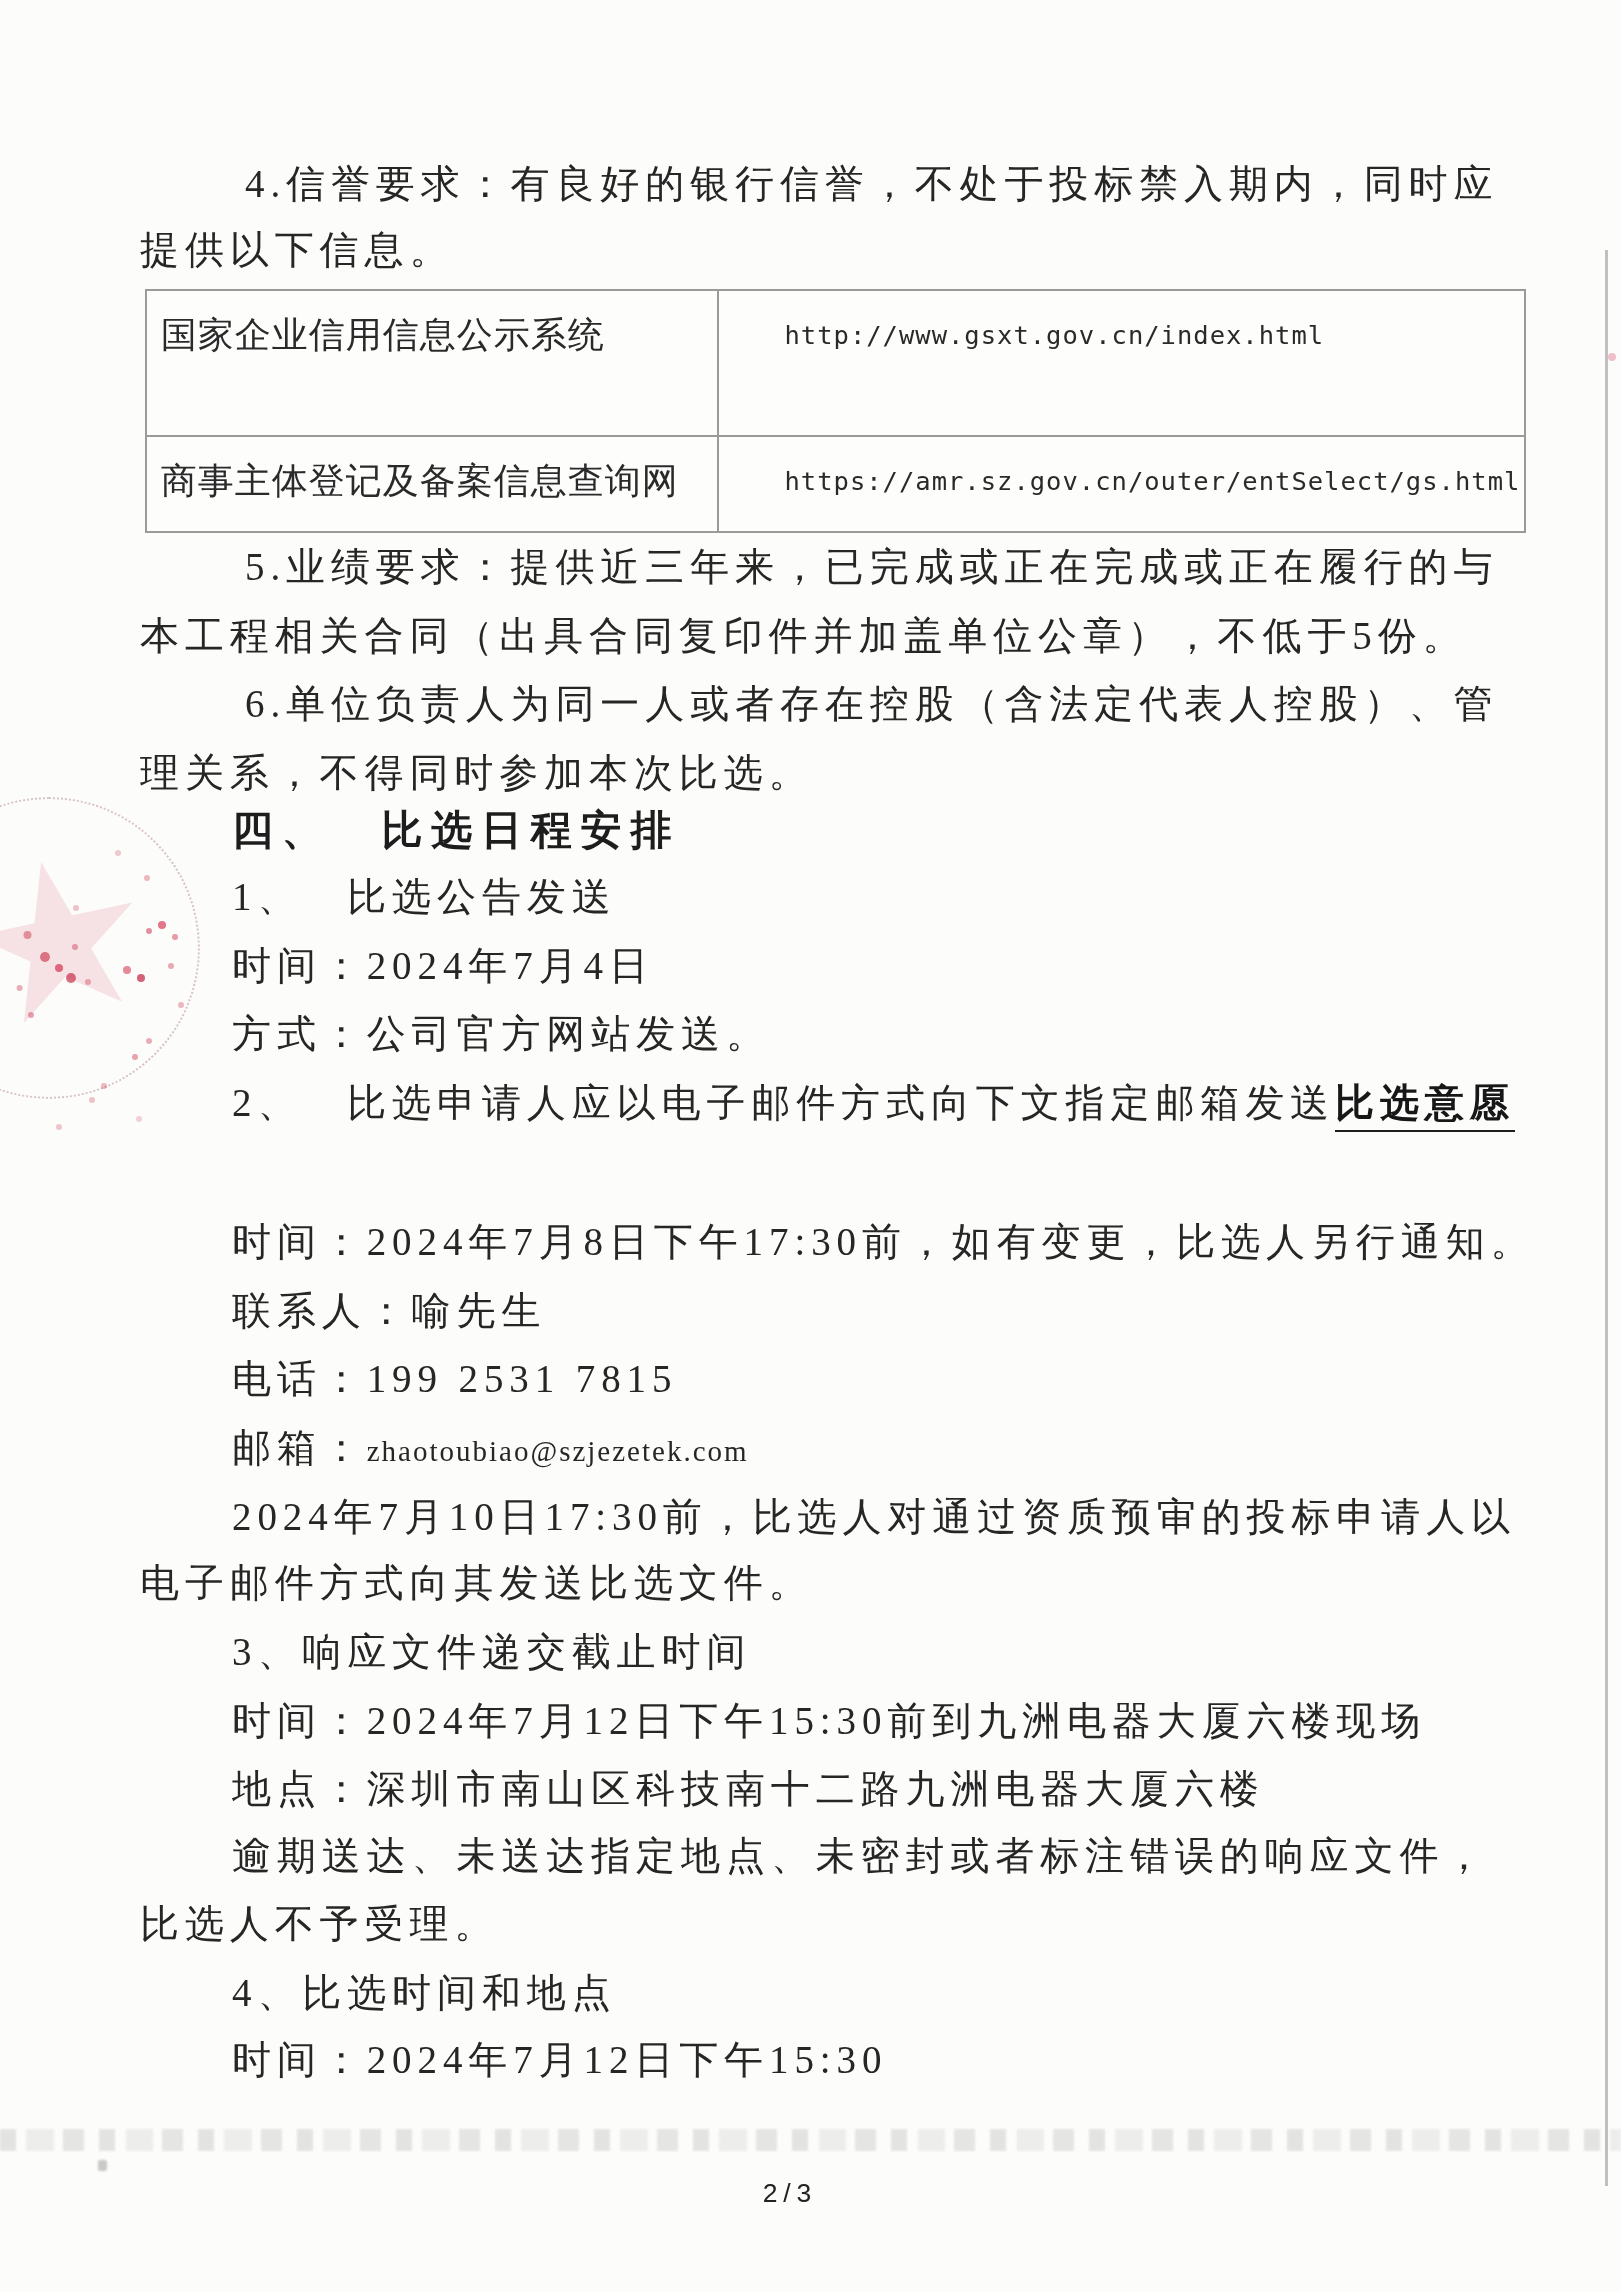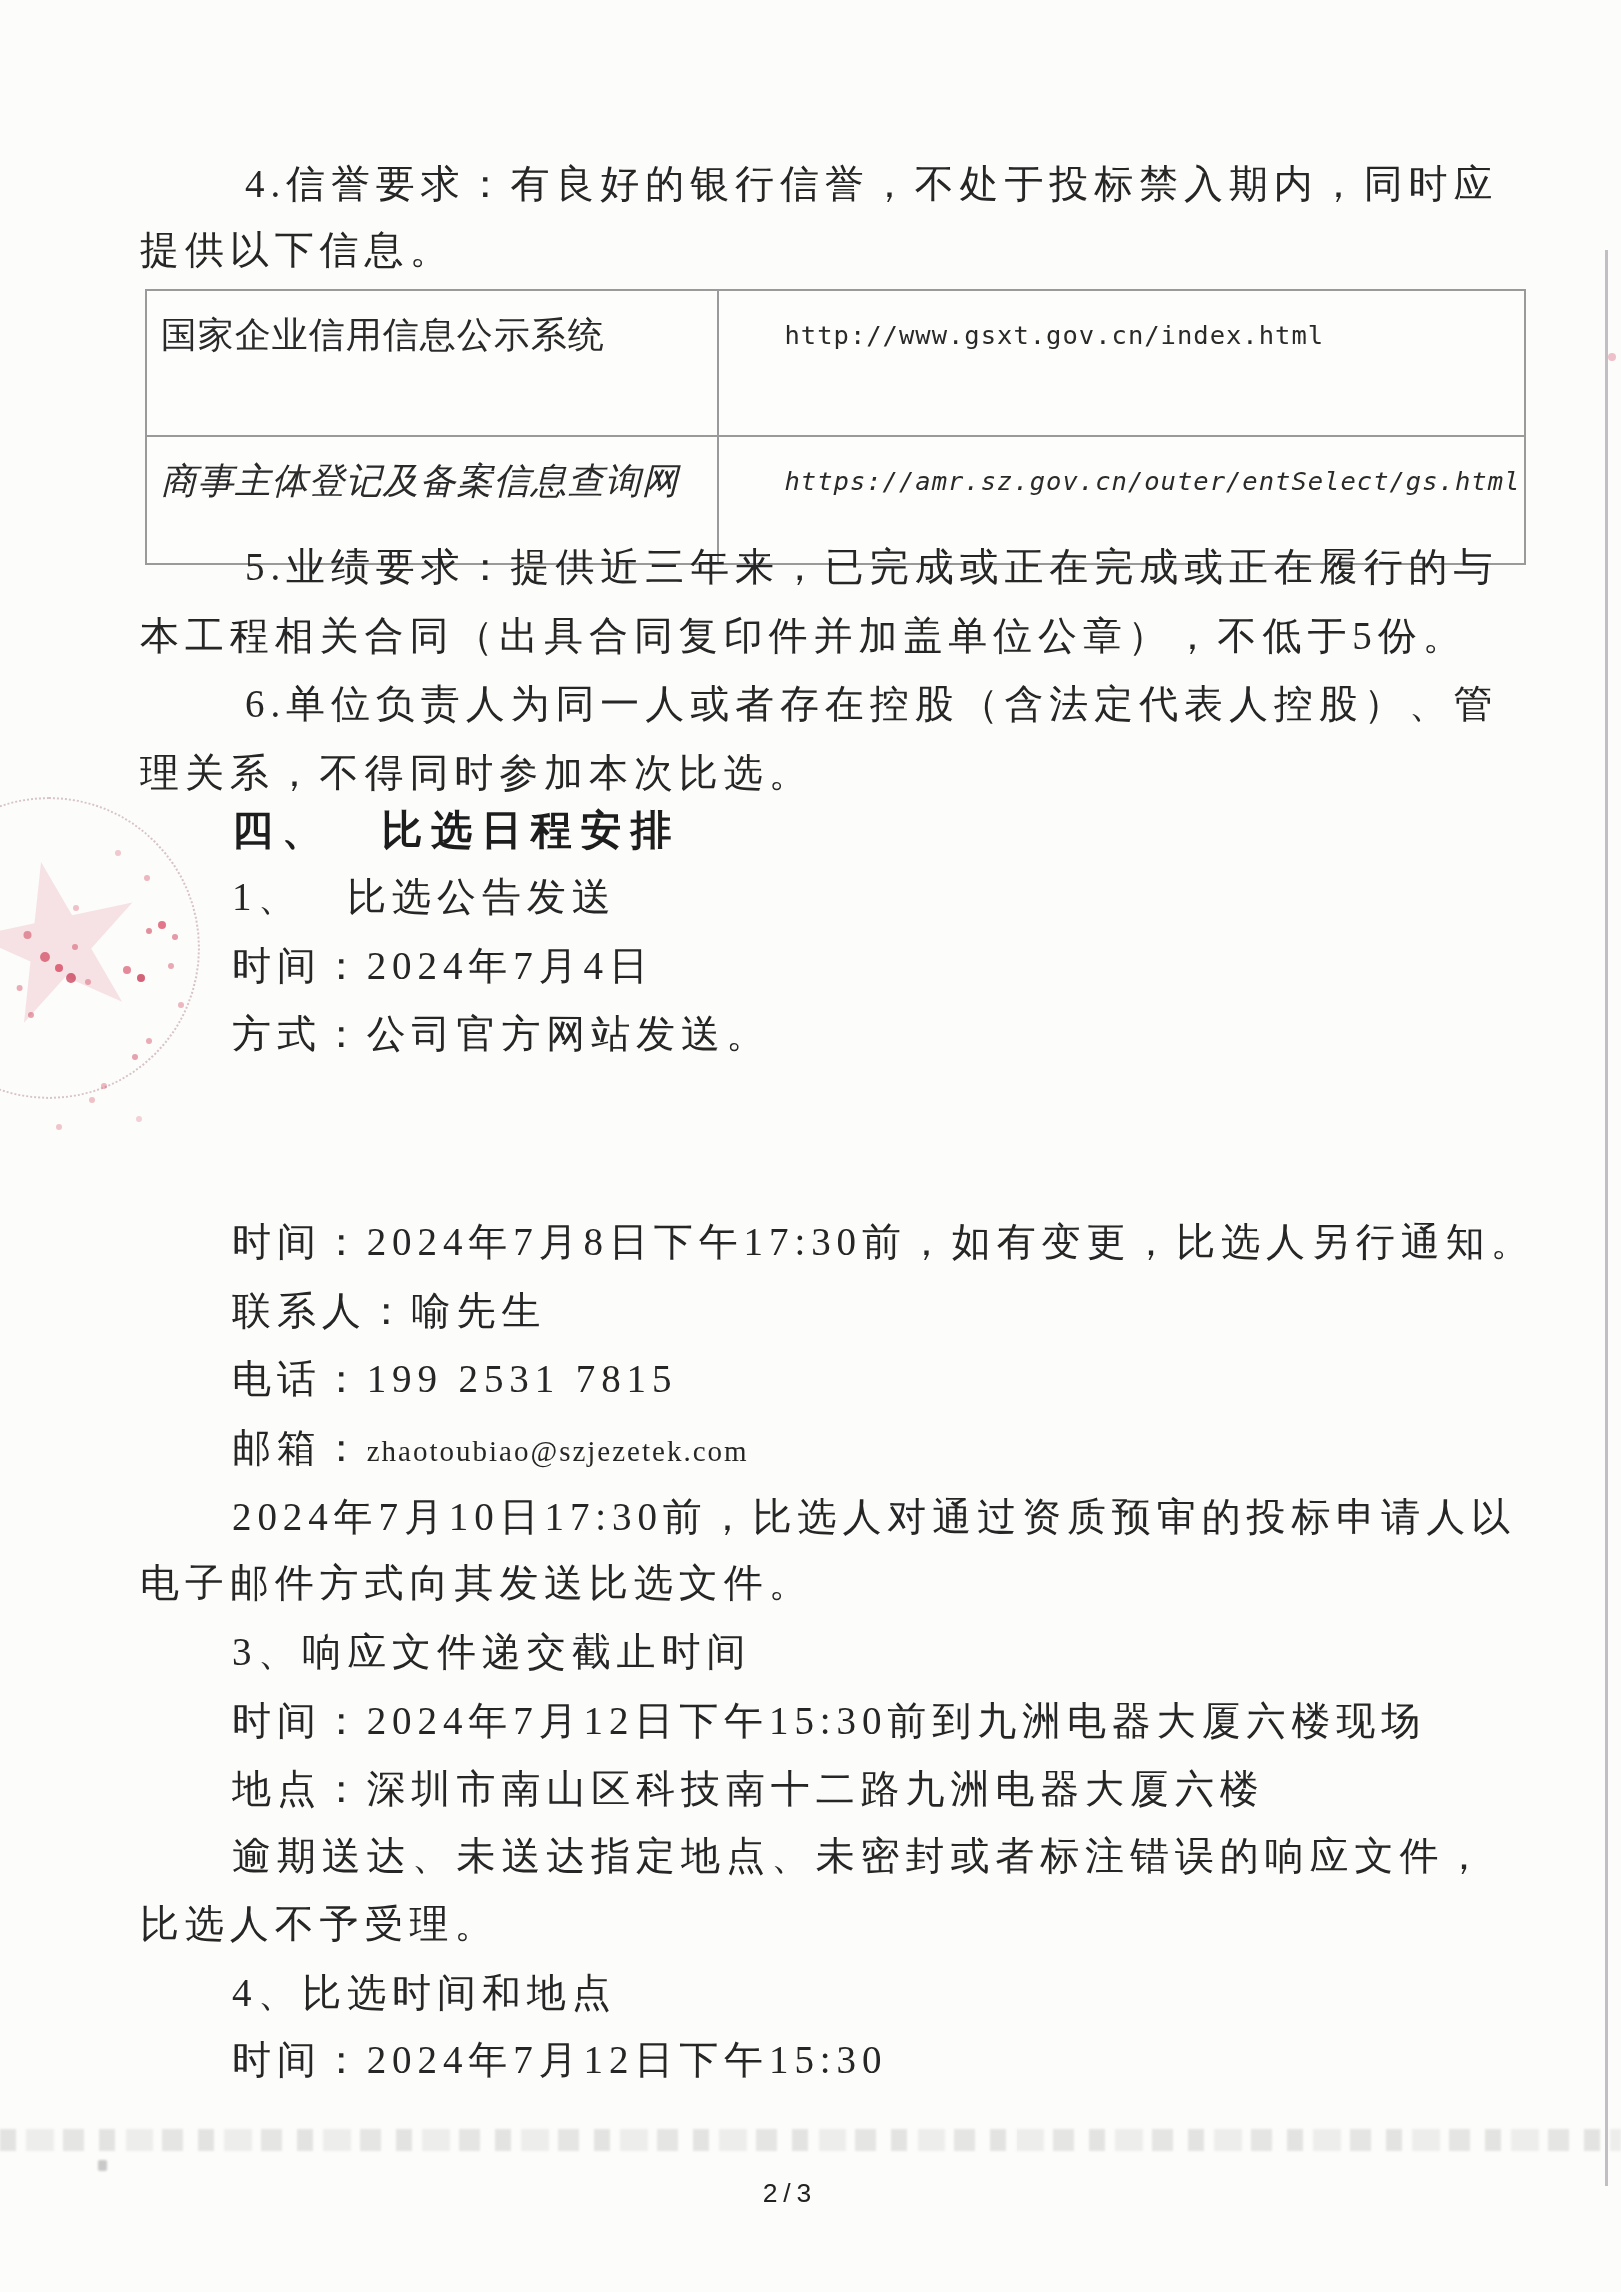--- a/index.html
+++ b/index.html
@@ -60,21 +60,21 @@
     color:#2a2a2a;
   }
   td.url{
     font-family:"DejaVu Sans Mono","Liberation Mono",monospace;
     font-size:25.5px;
     letter-spacing:1px;
     padding:29px 7.8px 7.8px 65px;
     color:#2a2a2a;
   }
   tr.r1{height:146px;}
-  tr.r2{height:128px;font-style:italic;}
+  tr.r2{height:96px;}
   
   .stamp-ring{
     position:absolute;
     left:-102px;top:797px;
     width:298px;height:298px;
     border:2.9px dotted rgba(186,148,158,0.55);
     border-radius:50%;
   }
   .stamp-star{
     position:absolute;
@@ -176,20 +176,21 @@
 
   <div class="ln" style="left:245px;top:683px">6.单位负责人为同一人或者存在控股（含法定代表人控股）、管</div>
   <div class="ln" style="left:140px;top:752px">理关系，不得同时参加本次比选。</div>
 
   <div class="ln heading" style="left:232px;top:808px">四、　比选日程安排</div>
 
   <div class="ln" style="left:232px;top:876px">1、　比选公告发送</div>
   <div class="ln" style="left:232px;top:945px">时间：2024年7月4日</div>
   <div class="ln" style="left:232px;top:1013px">方式：公司官方网站发送。</div>
 
+  <div class="ln" style="left:232px;top:1082px"><span>2、　比选申请人应以电子邮件方式向下文指定邮箱发送</span><span class="bold-underline">比选意愿</span></div>
 
   <div class="ln" style="left:232px;top:1221px">时间：2024年7月8日下午17:30前，如有变更，比选人另行通知。</div>
   <div class="ln" style="left:232px;top:1290px">联系人：喻先生</div>
   <div class="ln" style="left:232px;top:1358px">电话：199 2531 7815</div>
   <div class="ln" style="left:232px;top:1427px"><span>邮箱：</span><span class="mono">zhaotoubiao@szjezetek.com</span></div>
   <div class="ln" style="left:232px;top:1496px">2024年7月10日17:30前，比选人对通过资质预审的投标申请人以</div>
   <div class="ln" style="left:140px;top:1562px">电子邮件方式向其发送比选文件。</div>
 
   <div class="ln" style="left:232px;top:1631px">3、响应文件递交截止时间</div>
   <div class="ln" style="left:232px;top:1700px">时间：2024年7月12日下午15:30前到九洲电器大厦六楼现场</div>

